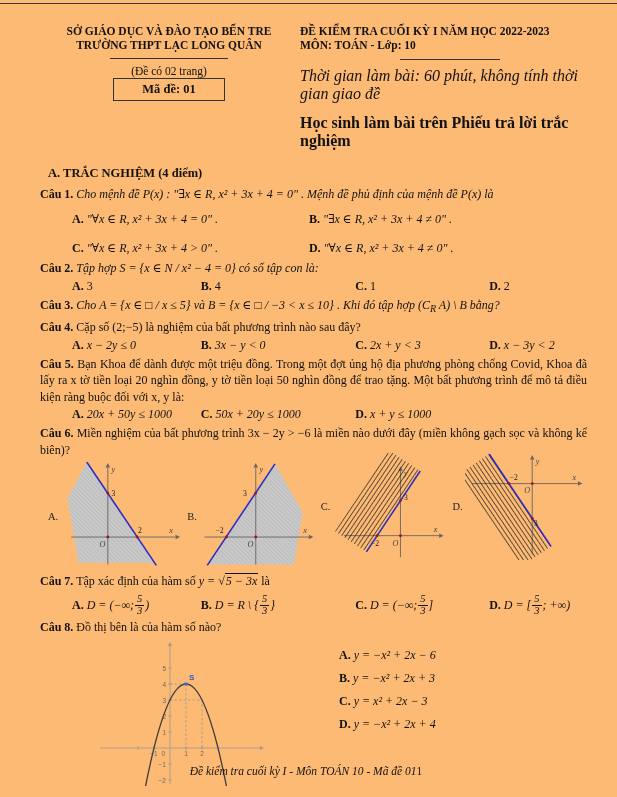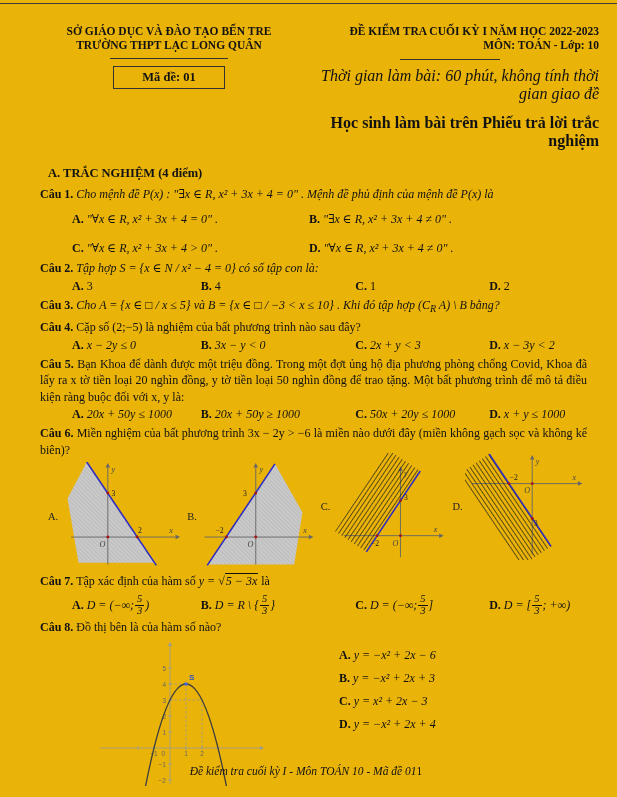--- a/index.html
+++ b/index.html
@@ -1,22 +1,22 @@
 <!DOCTYPE html>
 <html><head>
 <meta charset="utf-8">
 <style>
   html,body{margin:0;padding:0;background:#fff;}
-  .page{position:relative;width:617px;height:797px;background:#eab308;overflow:hidden;
+  .page{position:relative;width:617px;height:797px;background:#fdba74;overflow:hidden;
         font-family:"Liberation Serif","DejaVu Serif",serif;font-size:12px;color:#121212;}
   .top-rule{border-top:1.5px solid #3c3c3c;margin:3px 0 0 0;}
   
   .header{display:flex;padding:20px 18px 0 38px;}
   .h-left{width:262px;text-align:center;}
-  .h-right{flex:1;text-align:right;}
+  .h-right{flex:1;text-align:left;}
   .h-b{font-weight:bold;font-size:11.5px;line-height:1.25;}
   .rule-s{width:118px;border-top:1.3px solid #333;margin:5px auto 6px auto;}
   .rule-r{width:100px;border-top:1.3px solid #333;margin:6px auto 7px auto;}
   .pages-note{font-size:11.5px;}
   .codebox{display:inline-block;border:1.3px solid #333;padding:3px 28px;font-weight:bold;
            font-size:12.5px;margin-top:1px;}
   .duration{font-style:italic;font-size:16px;}
   .instruction{font-weight:bold;font-size:16px;margin-top:11px;}
   
   .content{padding:8px 30px 0 40px;}
@@ -65,20 +65,21 @@
 <body>
 
 <div class="page">
   <div class="top-rule"></div>
 
   <div class="header">
     <div class="h-left">
       <div class="h-b">SỞ GIÁO DỤC VÀ ĐÀO TẠO BẾN TRE</div>
       <div class="h-b">TRƯỜNG THPT LẠC LONG QUÂN</div>
       <div class="rule-s"></div>
+      <div class="pages-note">(Đề có 02 trang)</div>
       <div class="codebox">Mã đề: 01</div>
     </div>
     <div class="h-right">
       <div class="h-b">ĐỀ KIỂM TRA CUỐI KỲ I NĂM HỌC 2022-2023</div>
       <div class="h-b">MÔN: TOÁN - Lớp: 10</div>
       <div class="rule-r"></div>
       <div class="duration">Thời gian làm bài: 60 phút, không tính thời gian giao đề</div>
       <div class="instruction">Học sinh làm bài trên Phiếu trả lời trắc nghiệm</div>
     </div>
   </div>
@@ -117,21 +118,20 @@
         <span class="opt"><b>B.</b> <span class="m">3x − y &lt; 0</span></span>
         <span class="opt"><b>C.</b> <span class="m">2x + y &lt; 3</span></span>
         <span class="opt"><b>D.</b> <span class="m">x − 3y &lt; 2</span></span>
       </div>
     </div>
 
     <div class="q">
       <div class="stem"><b class="qlab">Câu 5.</b> <span>Bạn Khoa để dành được một triệu đồng. Trong một đợt ủng hộ địa phương phòng chống Covid, Khoa đã lấy ra x tờ tiền loại 20 nghìn đồng, y tờ tiền loại 50 nghìn đồng để trao tặng. Một bất phương trình để mô tả điều kiện ràng buộc đối với x, y là:</span></div>
       <div class="opts4">
         <span class="opt"><b>A.</b> <span class="m">20x + 50y ≤ 1000</span></span>
-        <span class="opt"><b>B.</b> <span class="m">20x + 50y ≥ 1000</span></span>
         <span class="opt"><b>C.</b> <span class="m">50x + 20y ≤ 1000</span></span>
         <span class="opt"><b>D.</b> <span class="m">x + y ≤ 1000</span></span>
       </div>
     </div>
 
     <div class="q">
       <div class="stem"><b class="qlab">Câu 6.</b> <span>Miền nghiệm của bất phương trình  3x − 2y &gt; −6  là miền nào dưới đây (miền không gạch sọc và không kể biên)?</span></div>
       <div class="graphs">
 
         <div class="g-item">

